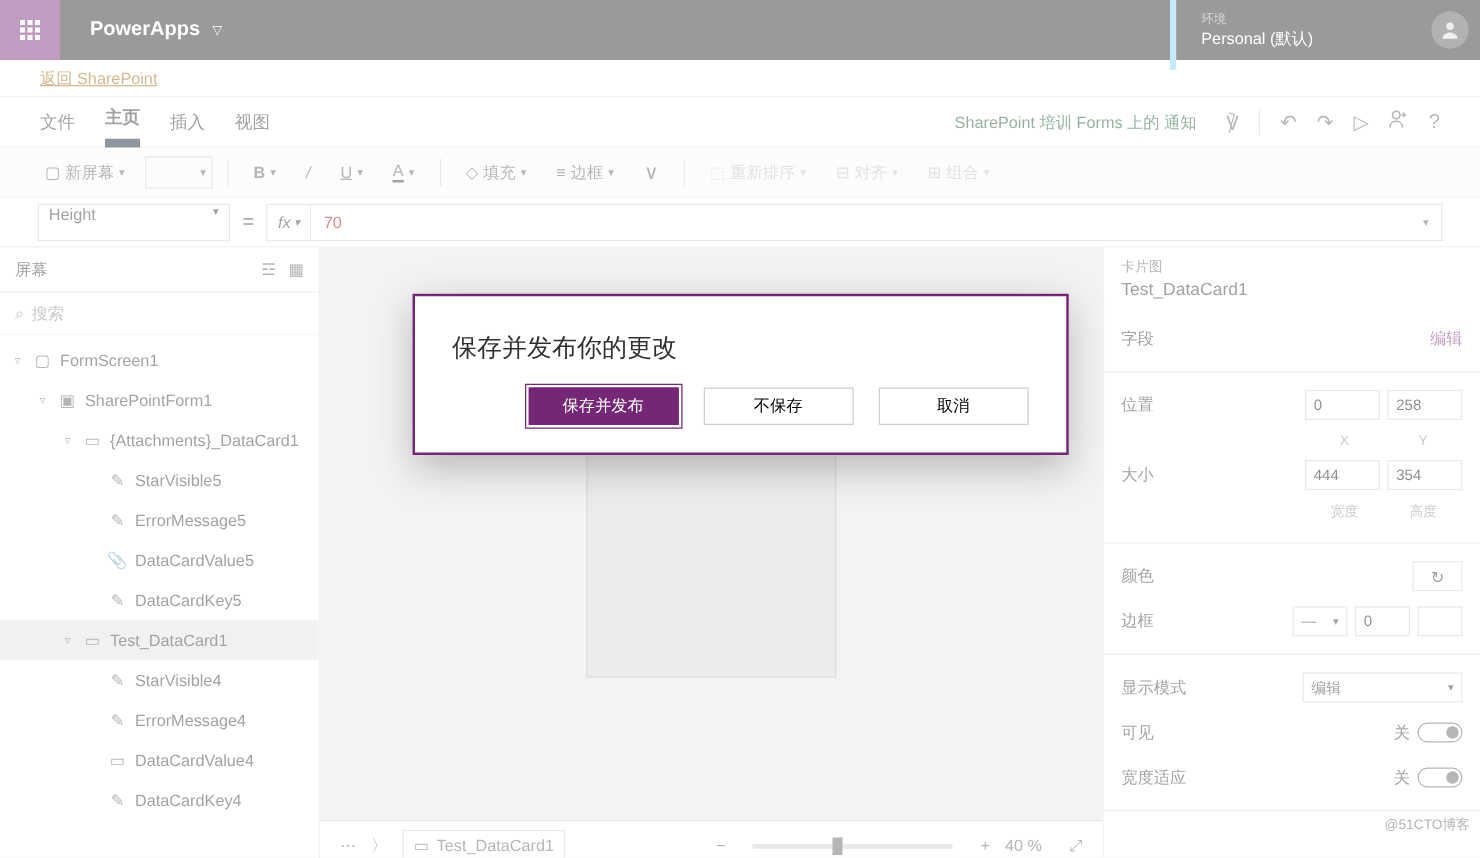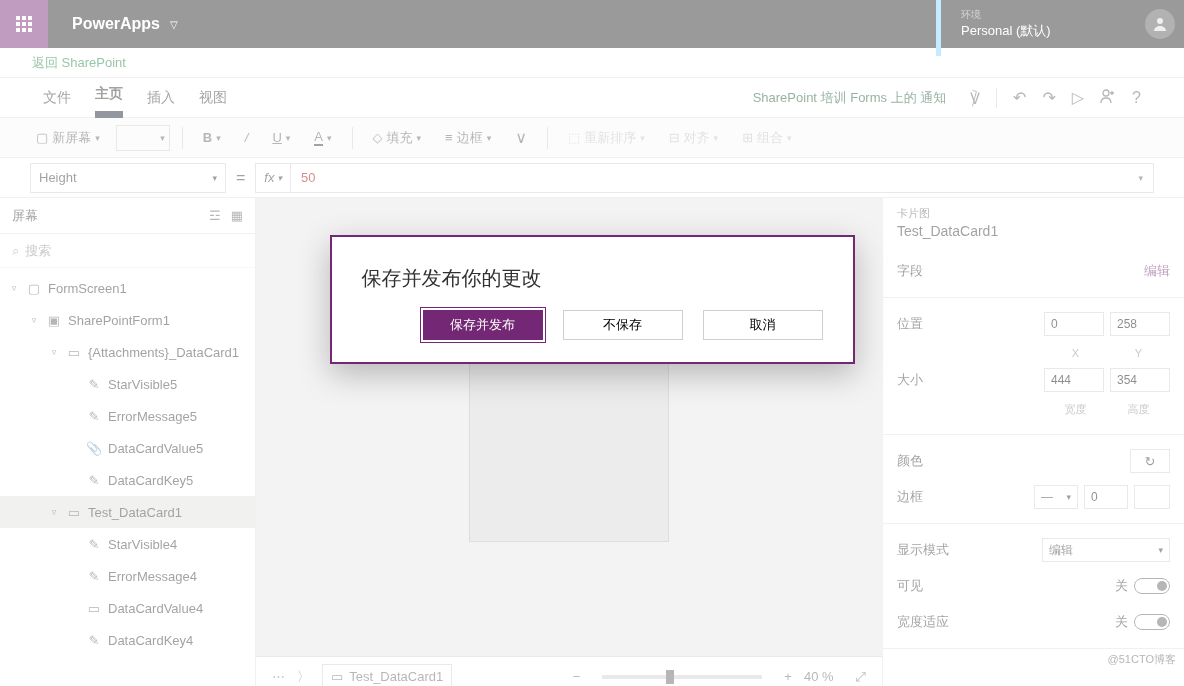--- a/index.html
+++ b/index.html
@@ -10,35 +10,35 @@
 .waffle-grid span{background:#fff;width:4px;height:4px}
 .app-name{font-size:16px;font-weight:700;margin-left:24px}
 .app-chevron{margin-left:10px;font-size:10px}
 .tspacer{flex:1}
 .env{padding:0 20px;border-left:5px solid #7dd3fc;height:64px;display:flex;flex-direction:column;justify-content:center;min-width:200px}
 .env-label{font-size:10px;color:#aaa}
 .env-val{font-size:13px}
 .avatar{width:48px;height:48px;display:flex;align-items:center;justify-content:center}
 .avatar-circle{width:30px;height:30px;border-radius:50%;background:#555;display:flex;align-items:center;justify-content:center;color:#ddd}
 .backlink{height:30px;padding:6px 32px;background:#fff;border-bottom:1px solid #e1dfdd}
-.backlink a{color:#15803d;font-size:13px}
-.menubar{height:40px;background:#fff;display:flex;align-items:center;padding:0 43px;border-bottom:1px solid #e1dfdd}
+.backlink a{color:#a16207;text-decoration:underline;font-size:13px}
+.menubar{height:40px;background:#fff;display:flex;align-items:center;padding:0 32px;border-bottom:1px solid #e1dfdd}
 .menu-item{margin-right:24px;font-size:14px;cursor:pointer;padding:8px 0}
 .menu-item.active{font-weight:700;border-bottom:7px solid #0f172a}
 .menuconn{margin-left:auto;color:#14532d;font-size:13px}
 .menu-icons{display:flex;gap:16px;margin-left:24px;align-items:center;color:#605e5c;font-size:16px}
 .menu-icons span{cursor:pointer}
 .sep{width:1px;height:20px;background:#d0cece}
 .toolbar{height:40px;background:#faf9f8;border-bottom:1px solid #e1dfdd;display:flex;align-items:center;padding:0 28px;gap:8px;color:#605e5c}
 .tb-btn{display:flex;align-items:center;gap:4px;padding:4px 8px;cursor:pointer;font-size:13px}
 .tb-sep{width:1px;height:22px;background:#d0cece;margin:0 4px}
 .tb-box{border:1px solid #d0cece;width:54px;height:26px;display:flex;align-items:center;justify-content:flex-end;padding:0 4px}
 .disabled{color:#c0bebc}
 .formula-bar{height:40px;background:#fff;border-bottom:1px solid #e1dfdd;display:flex;align-items:center;padding:0 30px}
-.prop-select{width:196px;height:30px;border:1px solid #d0cece;padding:0 8px;display:flex;align-items:center;justify-content:space-between;font-size:13px;background:#fff}
+.prop-select{width:154px;height:30px;border:1px solid #d0cece;padding:0 8px;display:flex;align-items:flex-start;justify-content:space-between;font-size:13px;background:#fff}
 .eq{margin:0 10px;font-size:16px}
 .fx-box{border:1px solid #d0cece;height:30px;padding:0 8px;display:flex;align-items:center;font-style:italic;font-size:13px;background:#fff}
 .formula-val{flex:1;height:30px;border:1px solid #d0cece;border-left:none;padding:0 10px;display:flex;align-items:center;font-size:13px;background:#fff;color:#a00}
 .workspace{display:flex;height:498px}
 .left-panel{width:256px;background:#fff;border-right:1px solid #e1dfdd;display:flex;flex-direction:column}
 .panel-hdr{height:36px;display:flex;align-items:center;padding:0 12px;justify-content:space-between;border-bottom:1px solid #e1dfdd}
 .panel-hdr-title{font-size:13px}
 .panel-hdr-icons{display:flex;gap:10px;color:#605e5c}
 .search-row{height:34px;display:flex;align-items:center;padding:0 12px;color:#8a8886;border-bottom:1px solid #f0efee;gap:6px}
 .tree{flex:1;overflow:auto;padding:4px 0}
@@ -172,21 +172,21 @@
 </div>
 
 <div class="formula-bar">
   <div class="prop-select">
       <span>Height</span>
       <span style="font-size:9px">▾</span>
     </div>
   <div class="eq">=</div>
   <div class="fx-box">fx <span style="font-size:9px;margin-left:3px">▾</span></div>
   <div class="formula-val">
-      <span>50</span>
+      <span>70</span>
       <span style="margin-left:auto;font-size:9px;color:#605e5c">▾</span>
     </div>
 </div>
 
 <div class="workspace">
   <div class="left-panel">
     <div class="panel-hdr">
       <span class="panel-hdr-title">屏幕</span>
       <div class="panel-hdr-icons">
           <span>☲</span>

